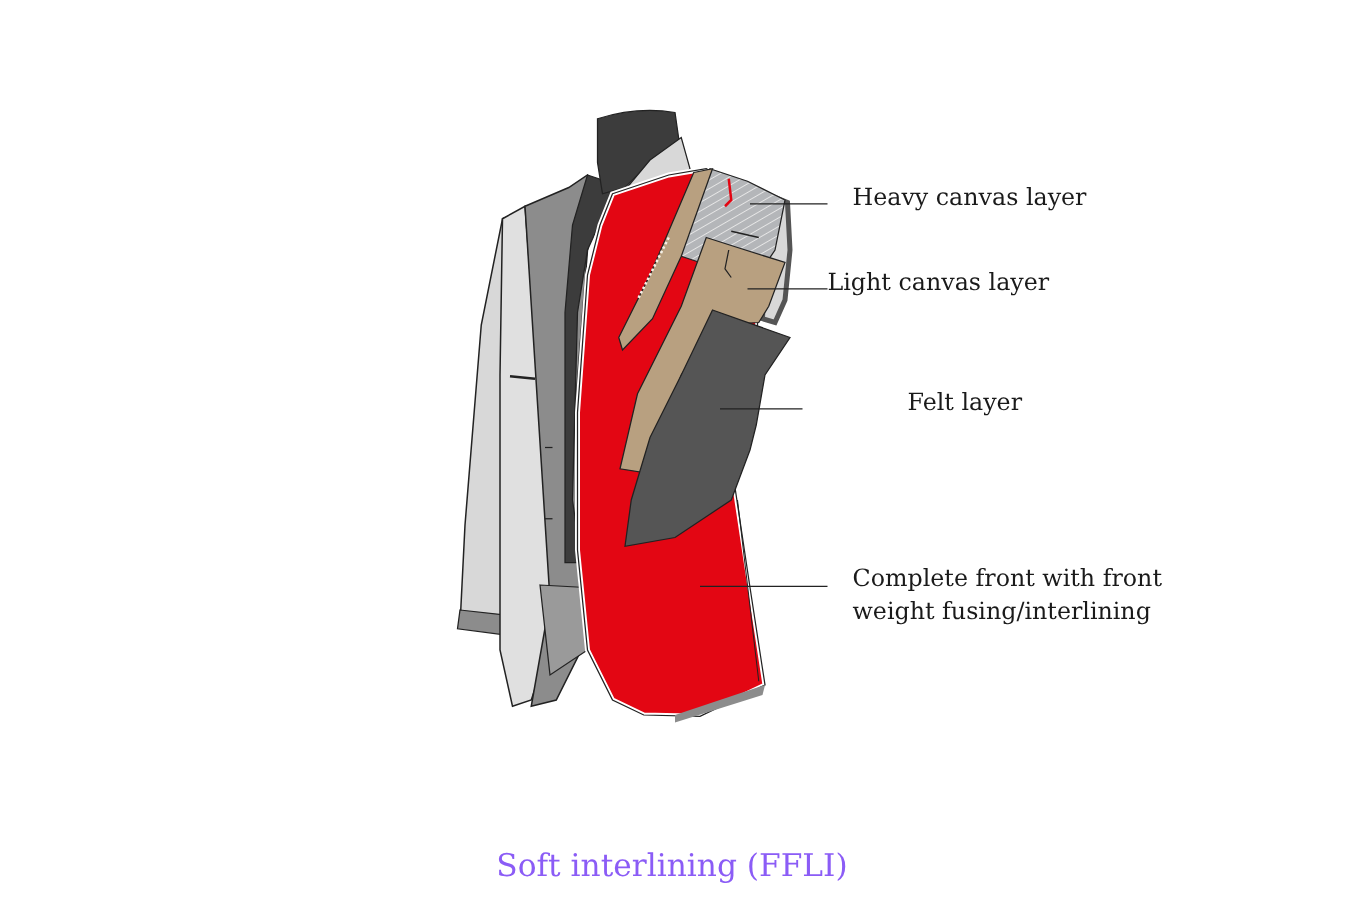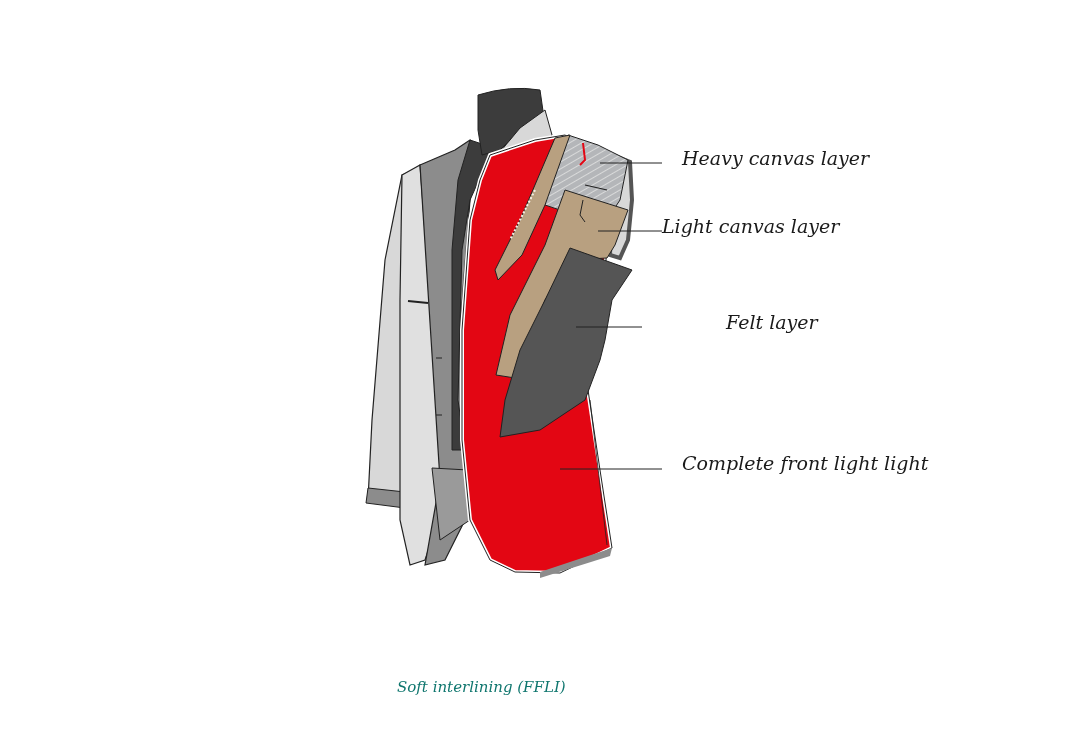--- a/index.html
+++ b/index.html
@@ -1,31 +1,31 @@
 <!DOCTYPE html>
 <html><head>
   <meta charset="utf-8">
   <style>
     html, body { margin: 0; padding: 0; background: #ffffff; }
     body { width: 1080px; height: 737px; position: relative; overflow: hidden; }
-    .figure { position: absolute; left: 0; top: 0; width: 1080px; height: 737px; font-style: italic; }
+    .figure { position: absolute; left: 0; top: 0; width: 1080px; height: 737px; }
     svg.jacket { position: absolute; left: 0; top: 0; }
     .label {
       position: absolute;
       font-family: "DejaVu Serif", "Liberation Serif", serif;
       font-size: 19px;
       color: #1a1a1a;
       line-height: 26px;
       white-space: nowrap;
     }
     .caption {
       position: absolute;
       font-family: "DejaVu Serif", "Liberation Serif", serif;
-      font-size: 15px;
-      color: #0f766e;
+      font-size: 25px;
+      color: #8b5cf6;
       white-space: nowrap;
     }
   </style>
 </head>
 <body>
 
 <div class="figure">
   <svg class="jacket" width="1080" height="737" viewBox="0 0 1080 737">
 
     <path d="M402,175 L440,160 L440,500 L405,505 L368,500 L372,420 L385,260 Z" fill="#d8d8d8" stroke="#222" stroke-width="1.2"></path>
@@ -72,16 +72,17 @@
 
     <line x1="600" y1="163" x2="662" y2="163" stroke="#222" stroke-width="1"></line>
     <line x1="598" y1="231" x2="662" y2="231" stroke="#222" stroke-width="1"></line>
     <line x1="576" y1="327" x2="642" y2="327" stroke="#222" stroke-width="1"></line>
     <line x1="560" y1="469" x2="662" y2="469" stroke="#222" stroke-width="1"></line>
   </svg>
 
   <div class="label" style="left:682px; top:145px;">Heavy canvas layer</div>
   <div class="label" style="left:662px; top:213px;">Light canvas layer</div>
   <div class="label" style="left:682px; top:309px;margin-left:44px;">Felt layer</div>
-  <div class="label" style="left:682px; top:450px;">Complete front light light</div>
+  <div class="label" style="left:682px; top:450px;">Complete front with front</div>
+  <div class="label" style="left:682px; top:476px;">weight fusing/interlining</div>
 
   <div class="caption" style="left:397px; top:678px;">Soft interlining (FFLI)</div>
 </div>
 
 </body></html>

